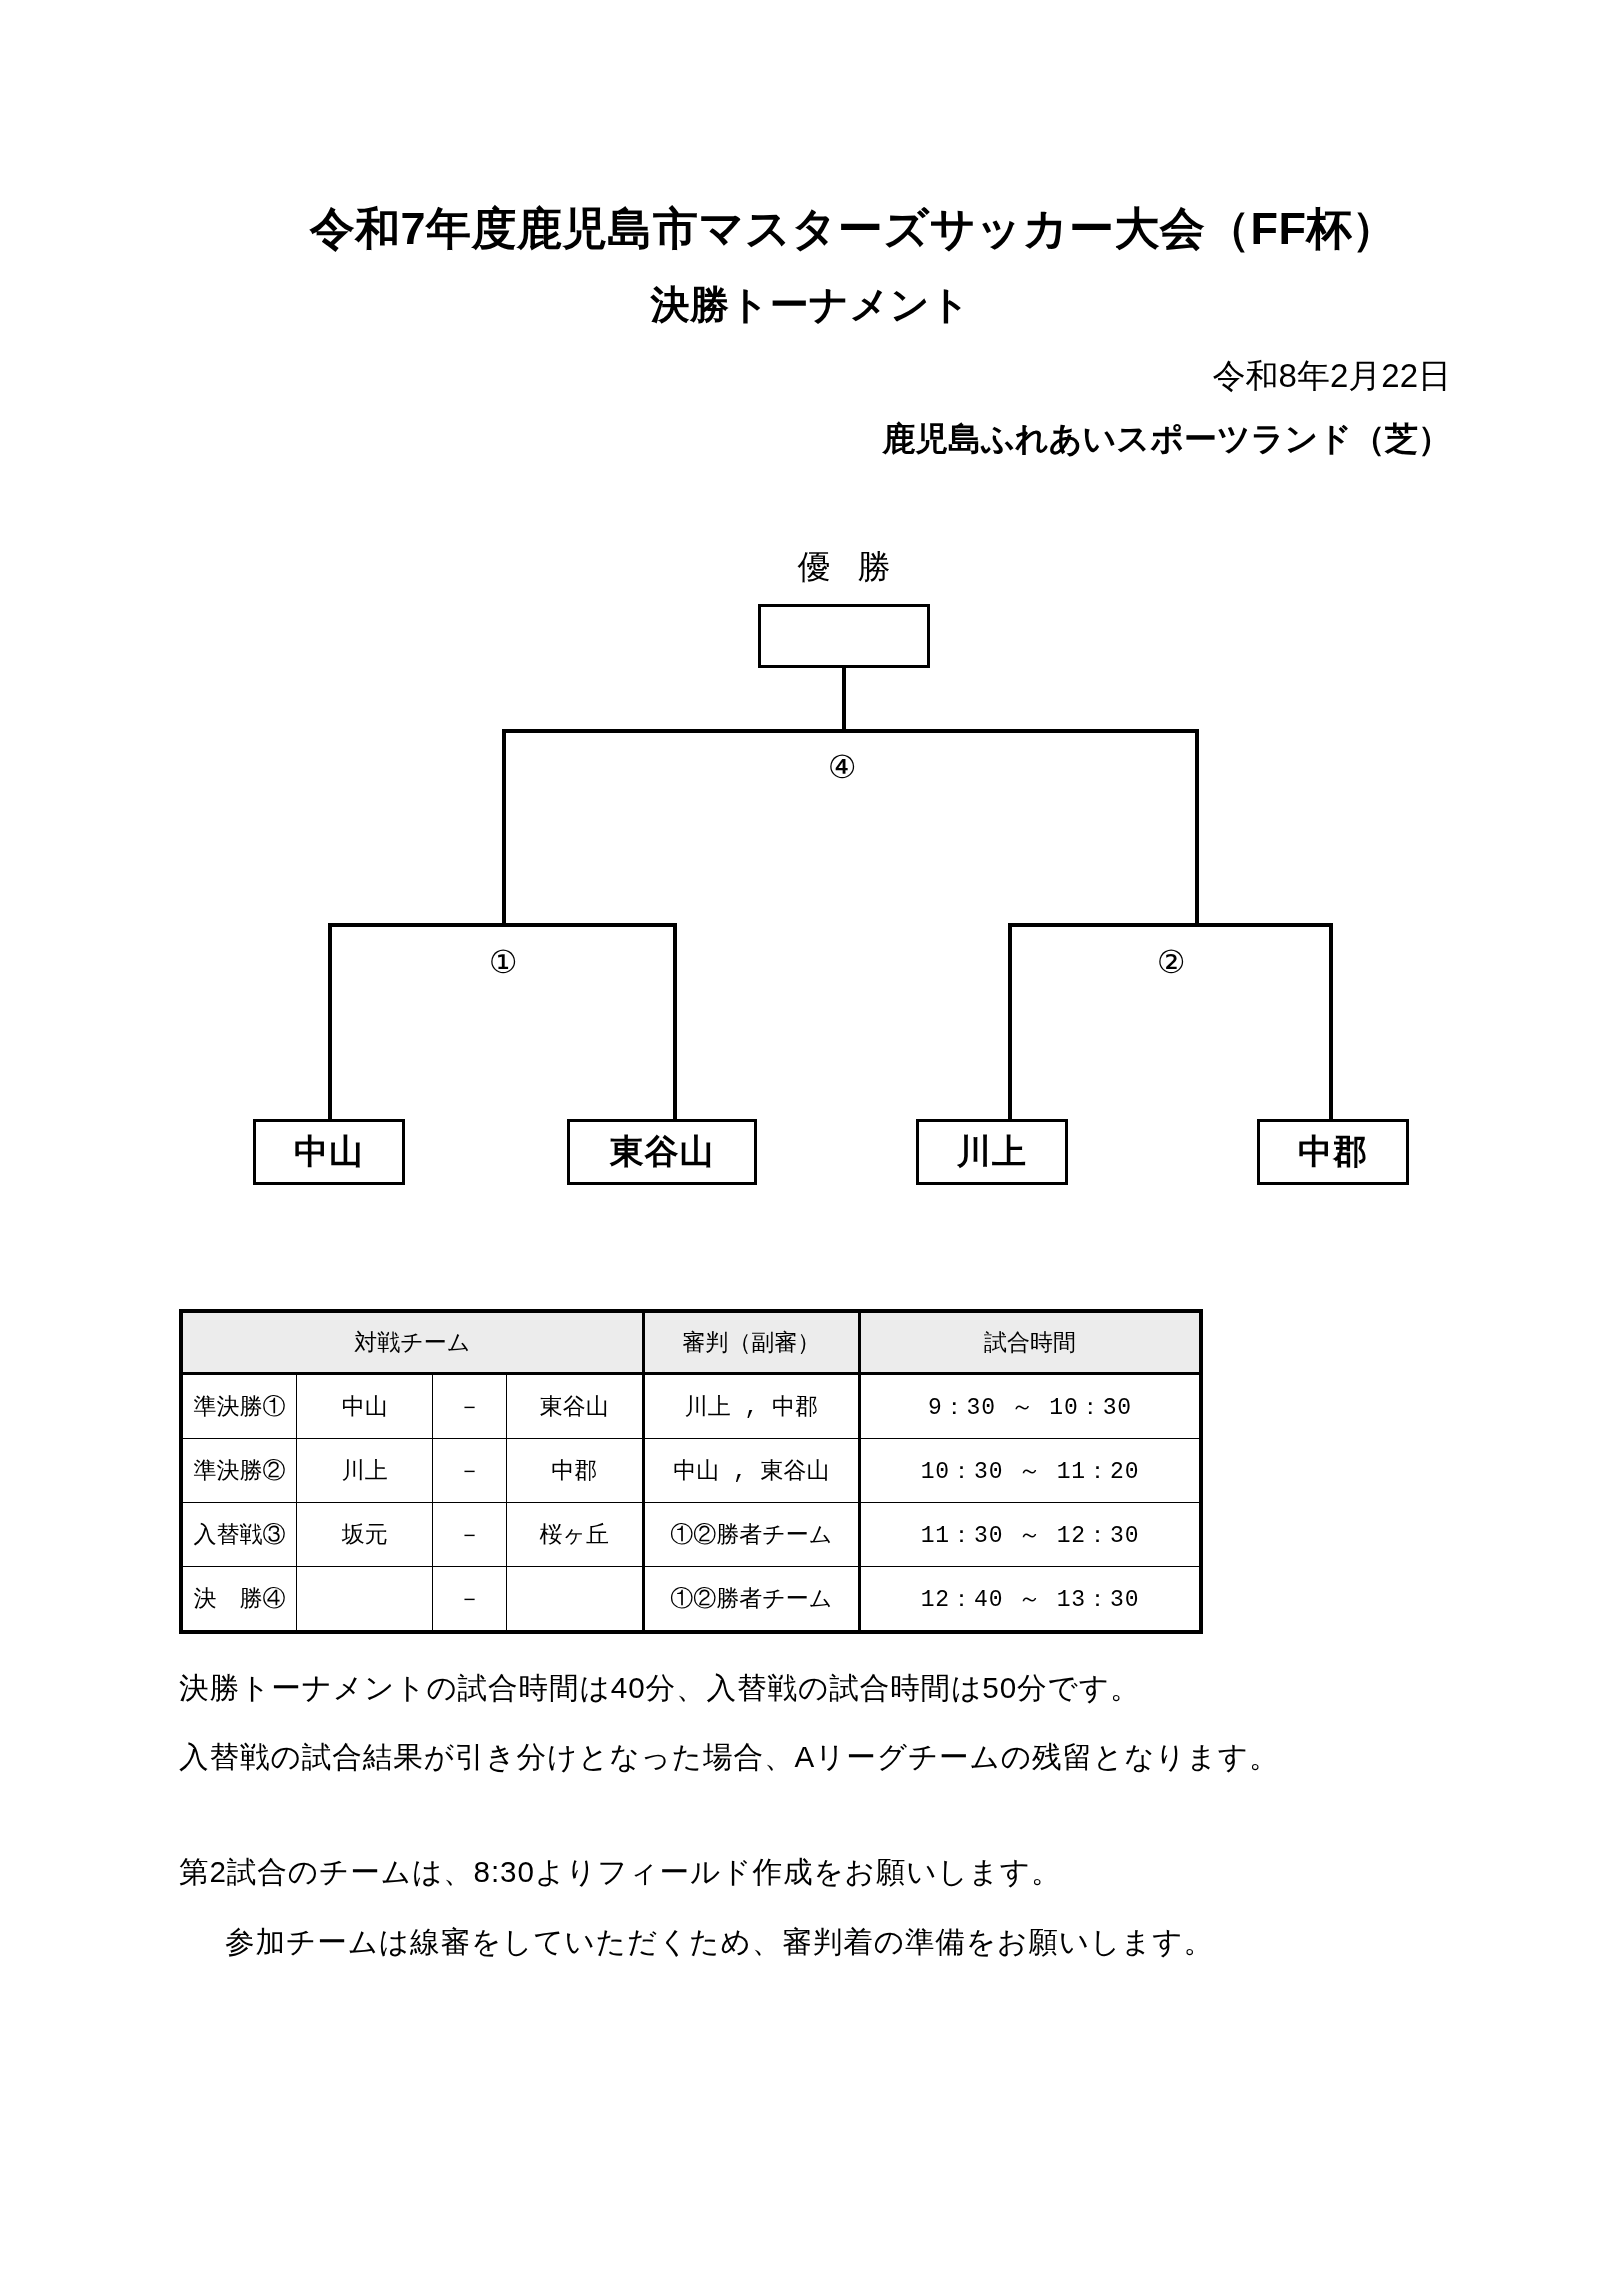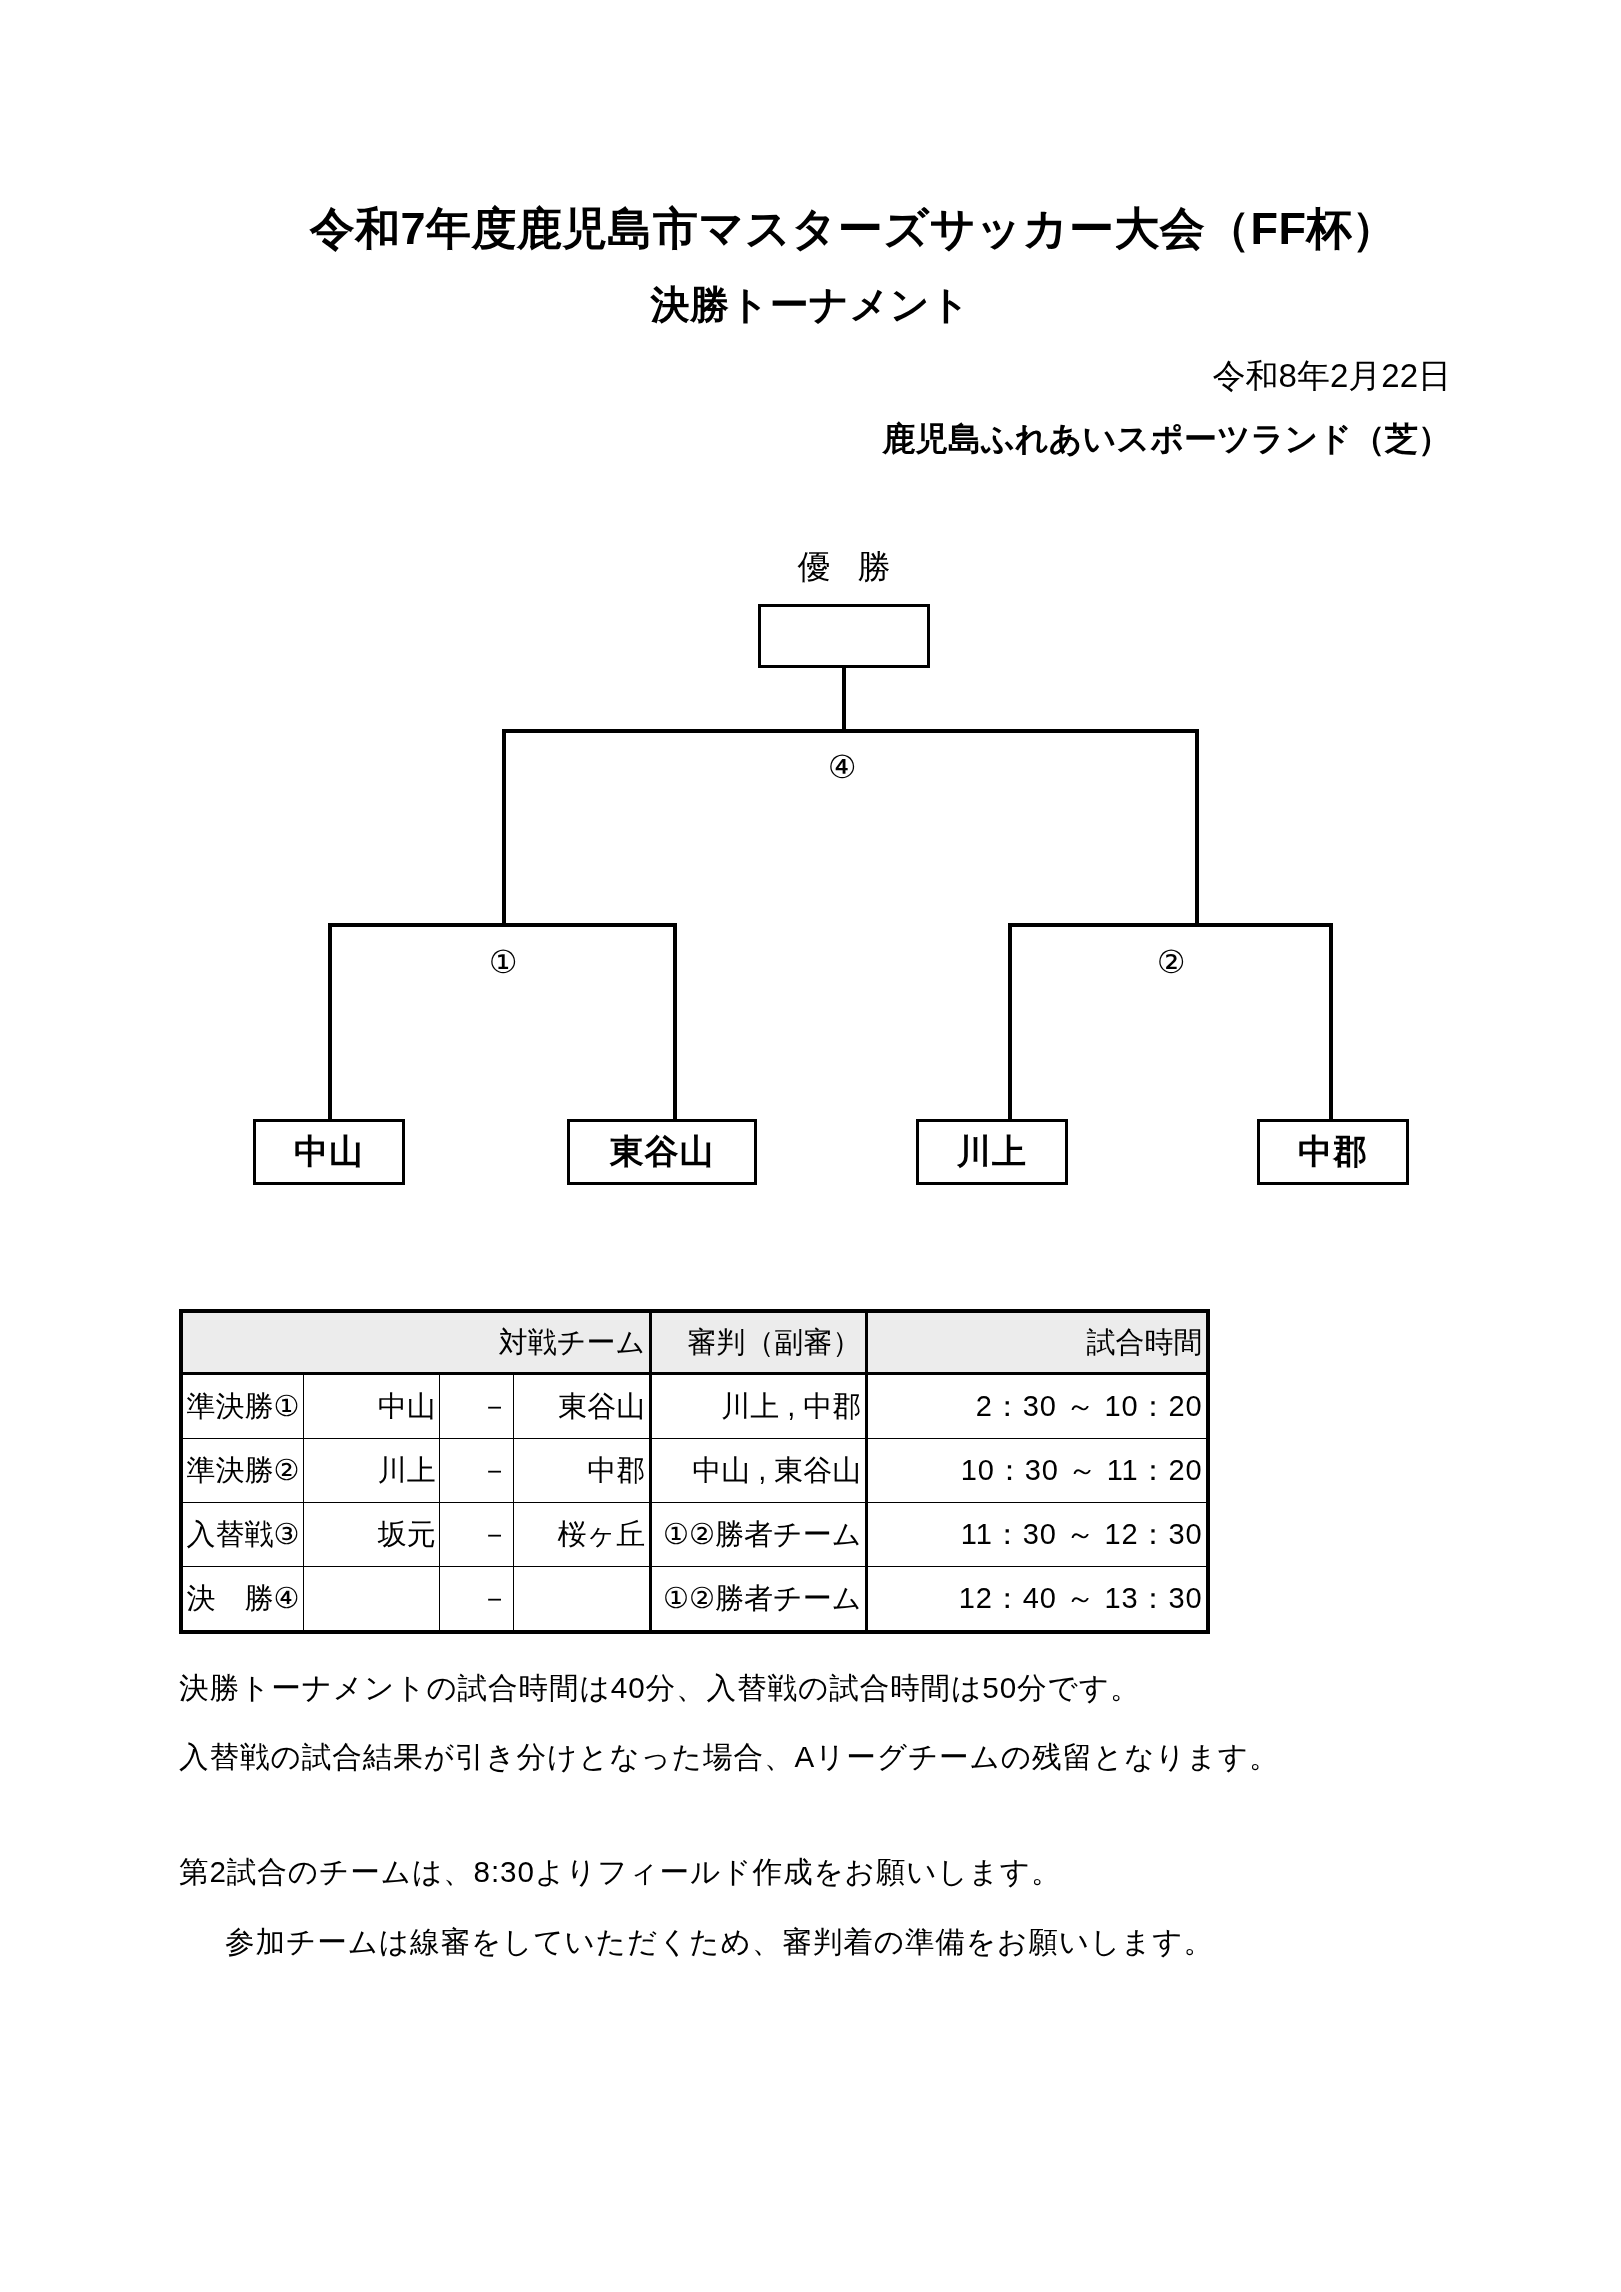--- a/index.html
+++ b/index.html
@@ -125,26 +125,27 @@
   #schedule-table {
     position: absolute;
     left: 179px;
     top: 1309px;
     border-collapse: collapse;
     table-layout: fixed;
     background: #fff;
   }
   #schedule-table td {
     border: 1.8px solid #000;
-    text-align: right;
+    text-align: center;
     vertical-align: middle;
-    font-size: 29px;
+    font-size: 23px;
     height: 63px;
     padding: 0 3.6px;
     white-space: nowrap;
+    font-family: Liberation Mono, monospace;
   }
   #schedule-table .outer-bottom { border-bottom-width: 4.5px; }
   #schedule-table .outer-left   { border-left-width: 4.5px; }
   #schedule-table .outer-right  { border-right-width: 4.5px; }
   #schedule-table thead td {
     background: #ececec;
     border-top-width: 4.5px;
     border-bottom-width: 3.6px;
     height: 59px;
   }
@@ -216,21 +217,21 @@
       <td class="col-time outer-right">試合時間</td>
     </tr>
   </thead>
   <tbody>
     <tr>
       <td class="col-stage stage-cell outer-left">準決勝①</td>
       <td class="col-teamA">中山</td>
       <td class="col-dash">－</td>
       <td class="col-teamB">東谷山</td>
       <td class="col-ref">川上 , 中郡</td>
-      <td class="col-time time-cell outer-right">2：30 ～ 10：20</td>
+      <td class="col-time time-cell outer-right">9：30 ～ 10：30</td>
     </tr>
     <tr>
       <td class="col-stage stage-cell outer-left">準決勝②</td>
       <td class="col-teamA">川上</td>
       <td class="col-dash">－</td>
       <td class="col-teamB">中郡</td>
       <td class="col-ref">中山 , 東谷山</td>
       <td class="col-time time-cell outer-right">10：30 ～ 11：20</td>
     </tr>
     <tr>

